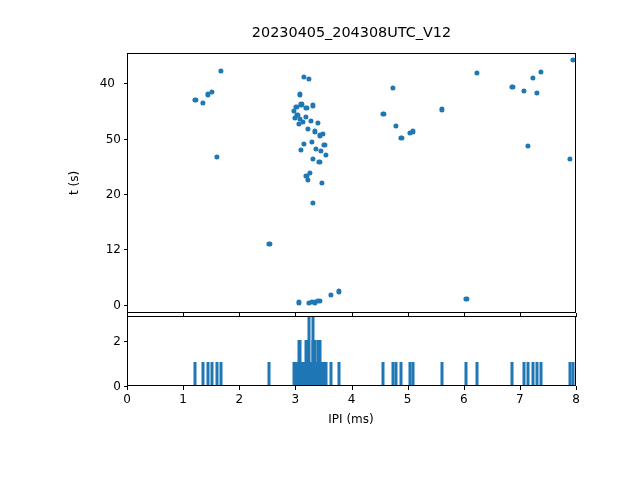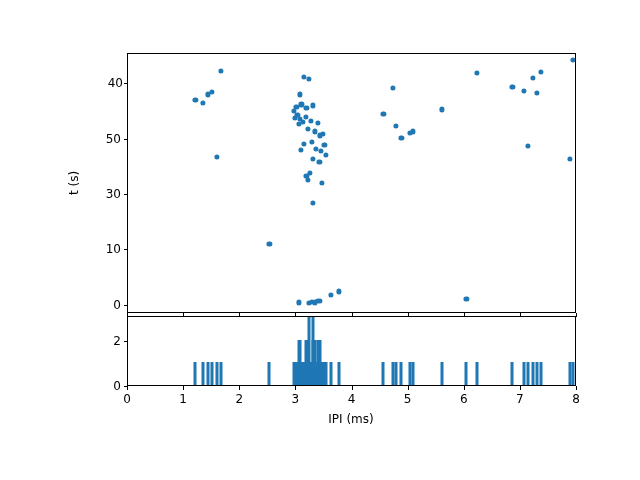--- a/index.html
+++ b/index.html
@@ -119,20 +119,21 @@
   .tick-col-top { position: absolute; left: 0; top: 53px; width: 127px; height: 260px; }
   .tick-col-bot { position: absolute; left: 0; top: 316px; width: 127px; height: 70px; }
   .tick-row-bot { position: absolute; left: 127px; top: 386px; width: 449px; height: 26px; }
   .tick-row-mid { position: absolute; left: 127px; top: 313px; width: 449px; height: 4px; }
 </style>
 </head>
 <body>
 
 <div id="figure">
 
+  <div id="title">20230405_204308UTC_V12</div>
 
   <div id="ax-top">
       <div class="pt" style="left: 170.62px; top: 248.383px;"></div>
       <div class="pt" style="left: 180.722px; top: 248.936px;"></div>
       <div class="pt" style="left: 184.09px; top: 247.83px;"></div>
       <div class="pt" style="left: 186.896px; top: 248.383px;"></div>
       <div class="pt" style="left: 189.702px; top: 247.277px;"></div>
       <div class="pt" style="left: 191.947px; top: 246.723px;"></div>
       <div class="pt" style="left: 203.173px; top: 240.638px;"></div>
       <div class="pt" style="left: 211.03px; top: 237.319px;"></div>
@@ -255,27 +256,27 @@
       <div class="bar" style="left: 405.222px; height: 22.5806px;"></div>
       <div class="bar" style="left: 408.59px; height: 22.5806px;"></div>
       <div class="bar" style="left: 412.519px; height: 22.5806px;"></div>
       <div class="bar" style="left: 442.265px; height: 22.5806px;"></div>
       <div class="bar" style="left: 444.51px; height: 22.5806px;"></div>
     </div>
 
   <div class="tick-col-top" id="ytick-top-holder">
       <div class="ytick-label" style="top: 251.702px; right: 6px;">0</div>
       <div class="tickmark-y" style="top: 251.702px; right: 0px;"></div>
-      <div class="ytick-label" style="top: 196.383px; right: 6px;">10</div>
+      <div class="ytick-label" style="top: 196.383px; right: 6px;">12</div>
       <div class="tickmark-y" style="top: 196.383px; right: 0px;"></div>
-      <div class="ytick-label" style="top: 141.064px; right: 6px;">30</div>
+      <div class="ytick-label" style="top: 141.064px; right: 6px;">20</div>
       <div class="tickmark-y" style="top: 141.064px; right: 0px;"></div>
       <div class="ytick-label" style="top: 85.7447px; right: 6px;">50</div>
       <div class="tickmark-y" style="top: 85.7447px; right: 0px;"></div>
-      <div class="ytick-label" style="top: 30.4255px; right: 4px;">40</div>
+      <div class="ytick-label" style="top: 30.4255px; right: 12px;">40</div>
       <div class="tickmark-y" style="top: 30.4255px; right: 0px;"></div>
     </div>
   <div id="ylabel-top">t (s)</div>
 
   <div class="tick-col-bot" id="ytick-bot-holder">
       <div class="ytick-label" style="top: 70px; right: 6px;">0</div>
       <div class="tickmark-y" style="top: 70px; right: 0px;"></div>
       <div class="ytick-label" style="top: 24.8387px; right: 6px;">2</div>
       <div class="tickmark-y" style="top: 24.8387px; right: 0px;"></div>
     </div>

